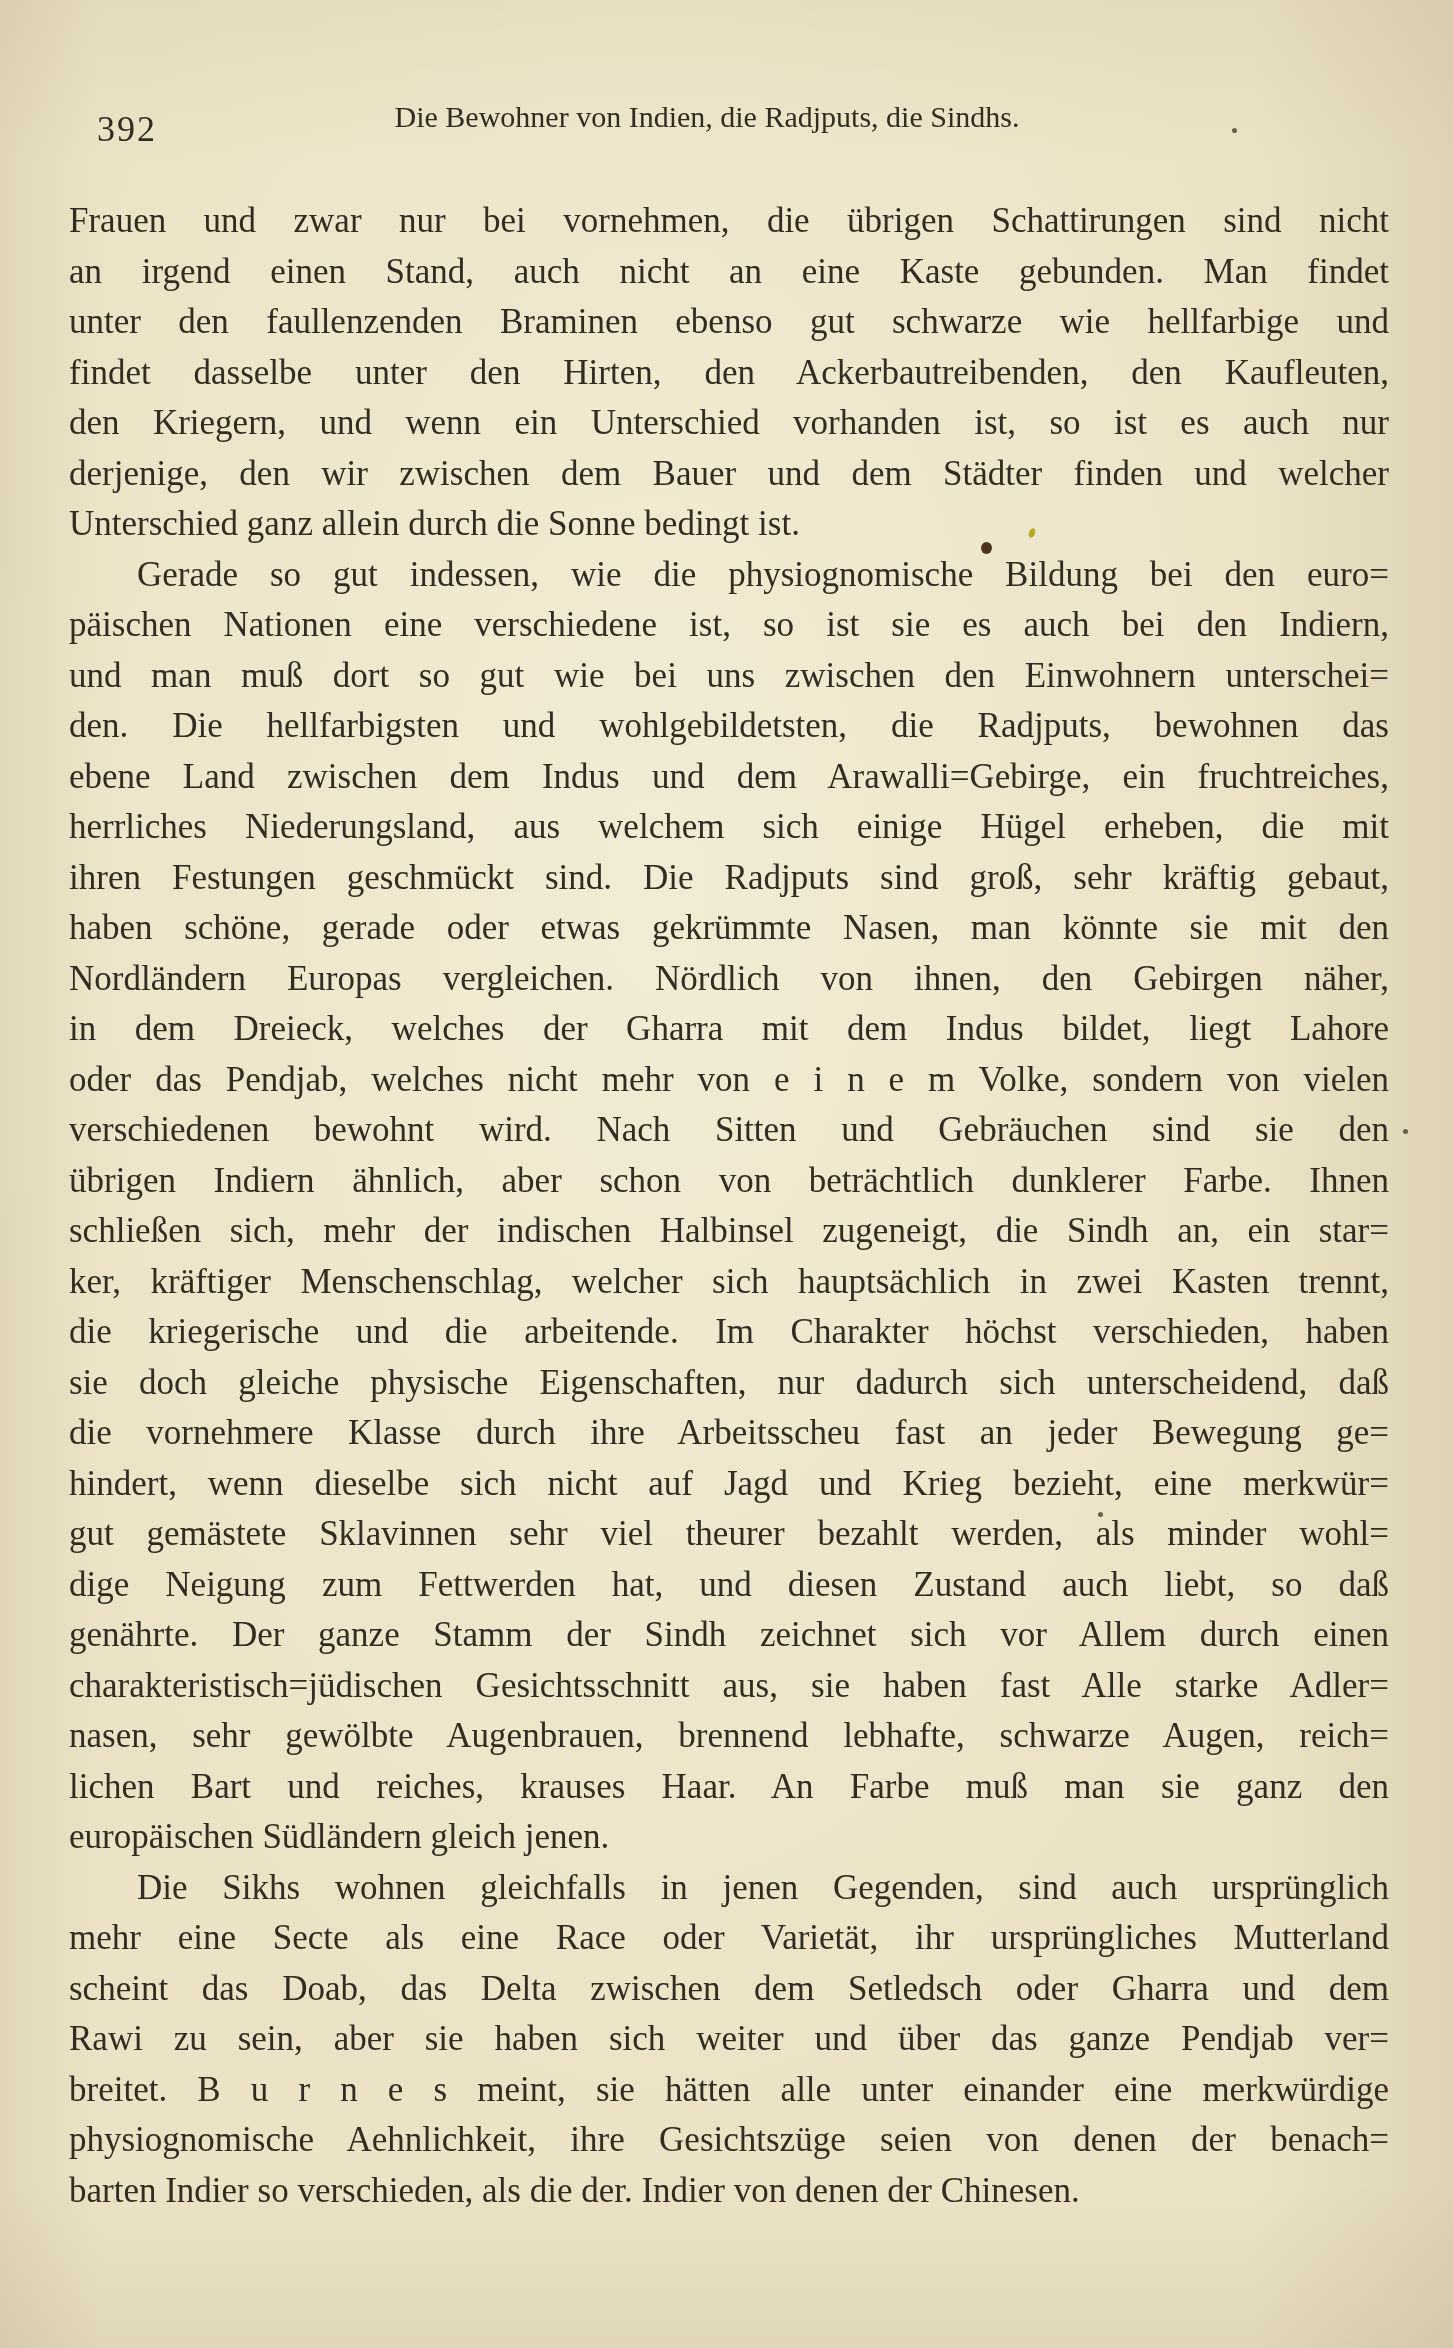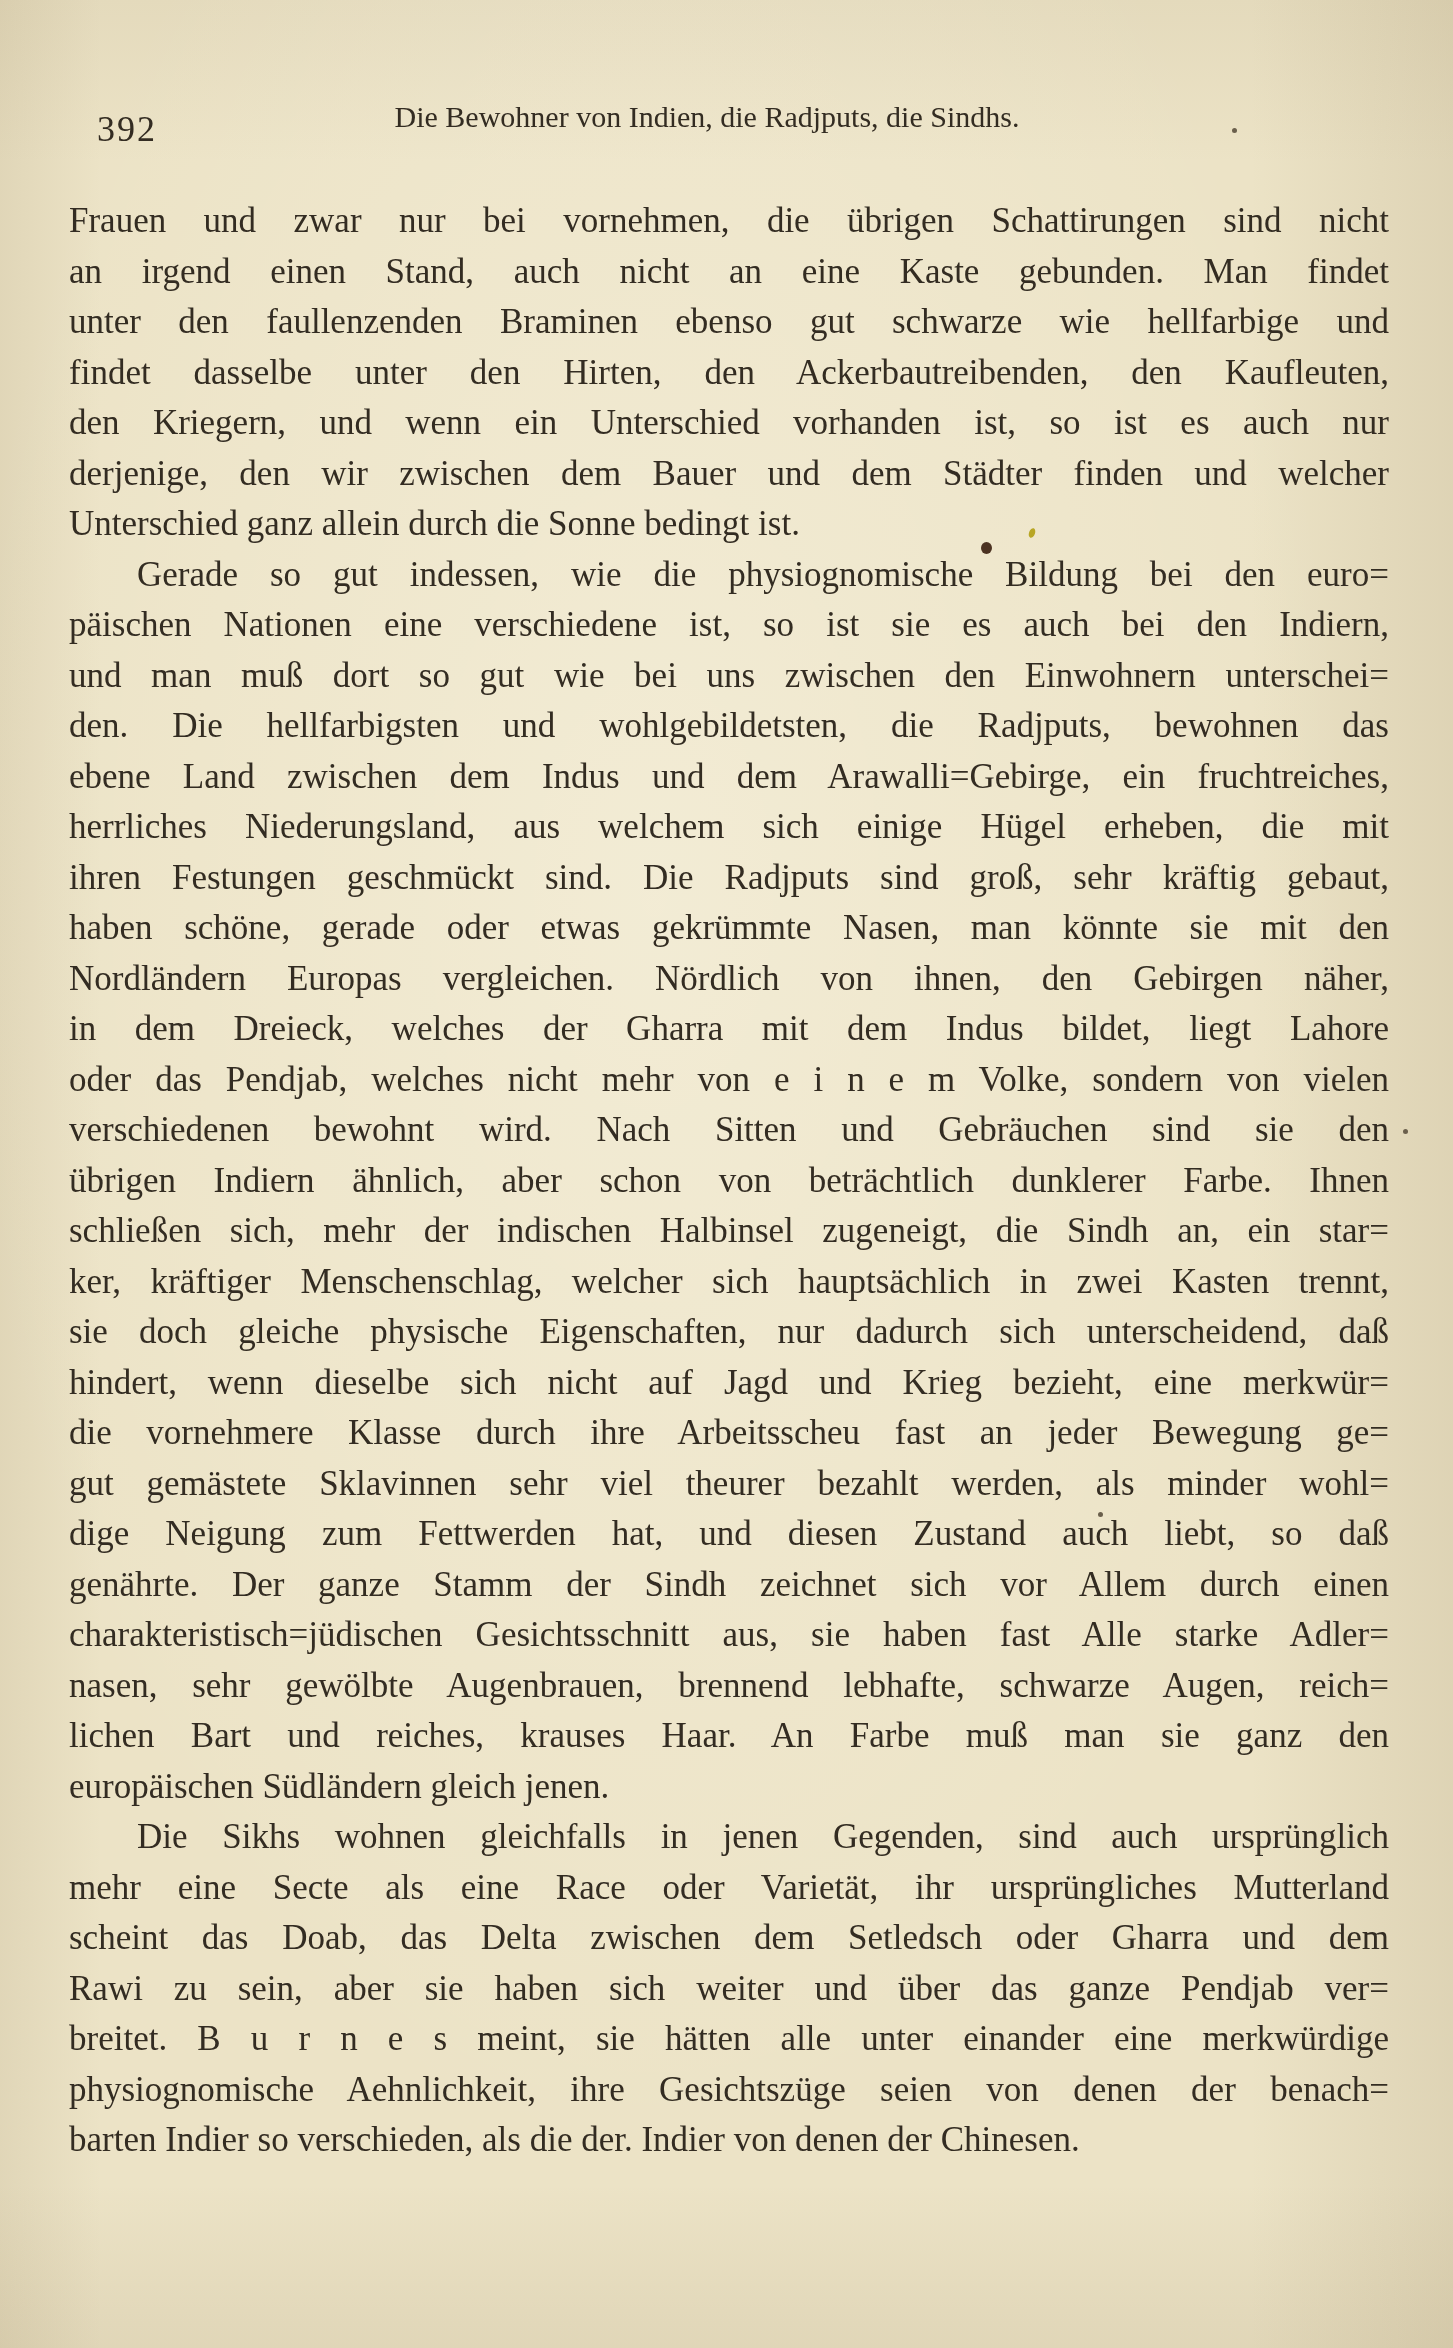--- a/index.html
+++ b/index.html
@@ -109,23 +109,24 @@
     <div class="line">herrliches Niederungsland, aus welchem sich einige Hügel erheben, die mit</div>
     <div class="line">ihren Festungen geschmückt sind.  Die Radjputs sind groß, sehr kräftig gebaut,</div>
     <div class="line">haben schöne, gerade oder etwas gekrümmte Nasen, man könnte sie mit den</div>
     <div class="line">Nordländern Europas vergleichen.  Nördlich von ihnen, den Gebirgen näher,</div>
     <div class="line">in dem Dreieck, welches der Gharra mit dem Indus bildet, liegt Lahore</div>
     <div class="line">oder das Pendjab, welches nicht mehr von e i n e m Volke, sondern von vielen</div>
     <div class="line">verschiedenen bewohnt wird.  Nach Sitten und Gebräuchen sind sie den</div>
     <div class="line">übrigen Indiern ähnlich, aber schon von beträchtlich dunklerer Farbe.  Ihnen</div>
     <div class="line">schließen sich, mehr der indischen Halbinsel zugeneigt, die Sindh an, ein star=</div>
     <div class="line">ker, kräftiger Menschenschlag, welcher sich hauptsächlich in zwei Kasten trennt,</div>
+    <div class="line">die kriegerische und die arbeitende.  Im Charakter höchst verschieden, haben</div>
     <div class="line">sie doch gleiche physische Eigenschaften, nur dadurch sich unterscheidend, daß</div>
+    <div class="line">die vornehmere Klasse durch ihre Arbeitsscheu fast an jeder Bewegung ge=</div>
     <div class="line">hindert, wenn dieselbe sich nicht auf Jagd und Krieg bezieht, eine merkwür=</div>
-    <div class="line">die vornehmere Klasse durch ihre Arbeitsscheu fast an jeder Bewegung ge=</div>
     <div class="line">gut gemästete Sklavinnen sehr viel theurer bezahlt werden, als minder wohl=</div>
     <div class="line">dige Neigung zum Fettwerden hat, und diesen Zustand auch liebt, so daß</div>
     <div class="line">genährte.  Der ganze Stamm der Sindh zeichnet sich vor Allem durch einen</div>
     <div class="line">charakteristisch=jüdischen Gesichtsschnitt aus, sie haben fast Alle starke Adler=</div>
     <div class="line">nasen, sehr gewölbte Augenbrauen, brennend lebhafte, schwarze Augen, reich=</div>
     <div class="line">lichen Bart und reiches, krauses Haar.  An Farbe muß man sie ganz den</div>
     <div class="line para-end">europäischen Südländern gleich jenen.</div>
     <div class="line indent">Die Sikhs wohnen gleichfalls in jenen Gegenden, sind auch ursprünglich</div>
     <div class="line">mehr eine Secte als eine Race oder Varietät, ihr ursprüngliches Mutterland</div>
     <div class="line">scheint das Doab, das Delta zwischen dem Setledsch oder Gharra und dem</div>

